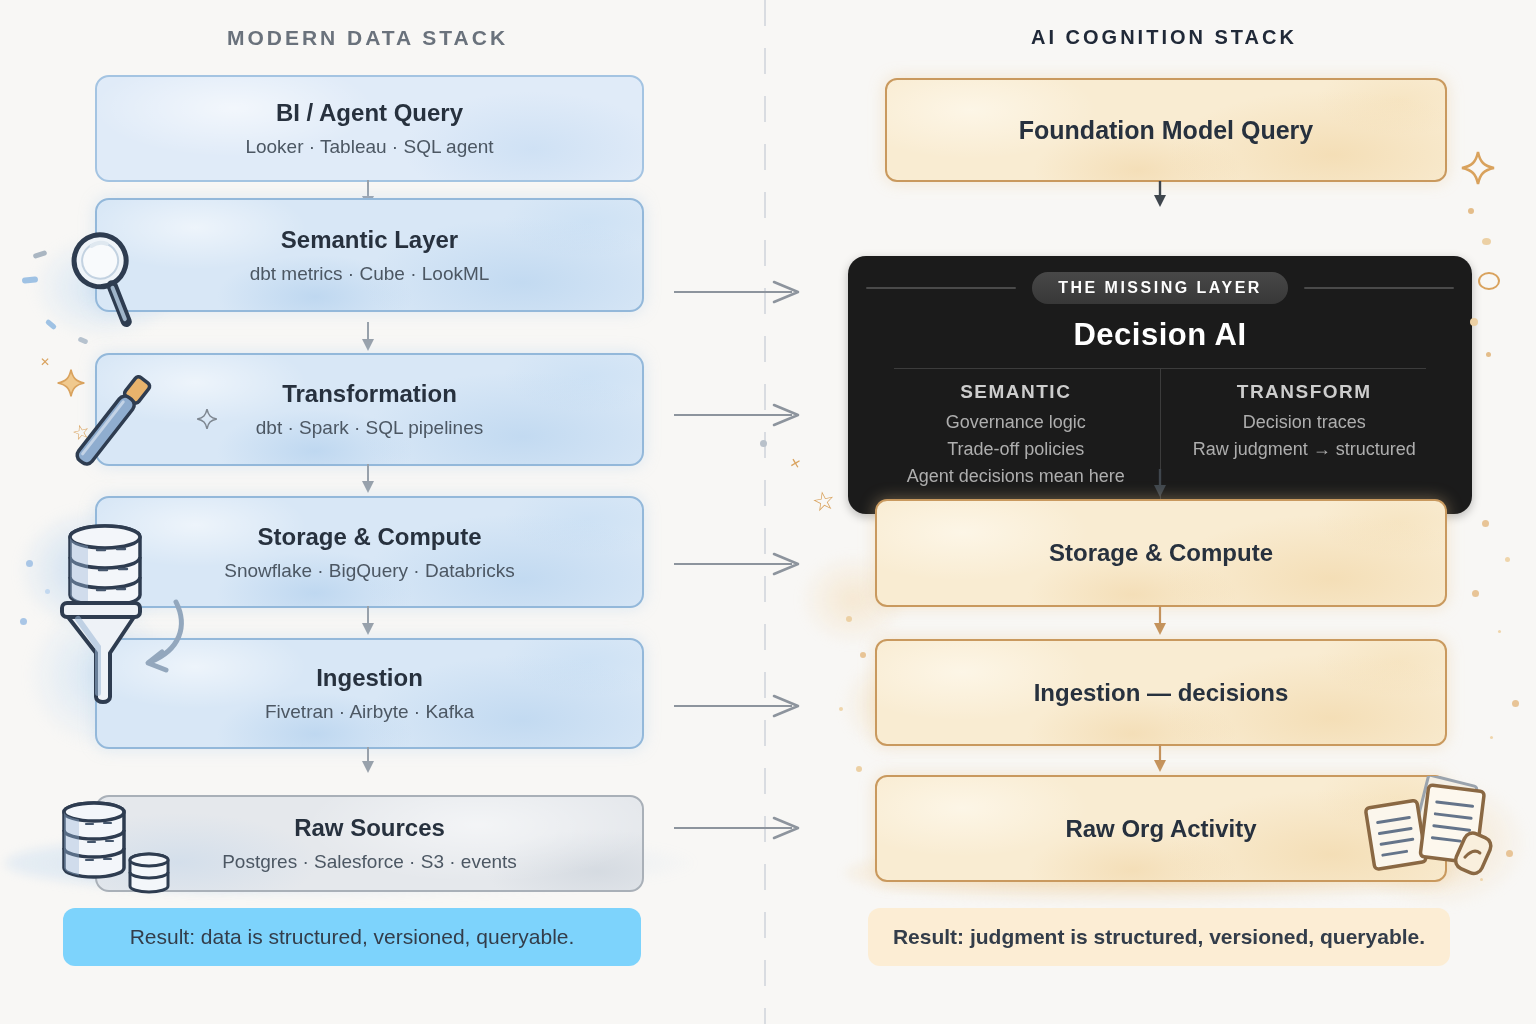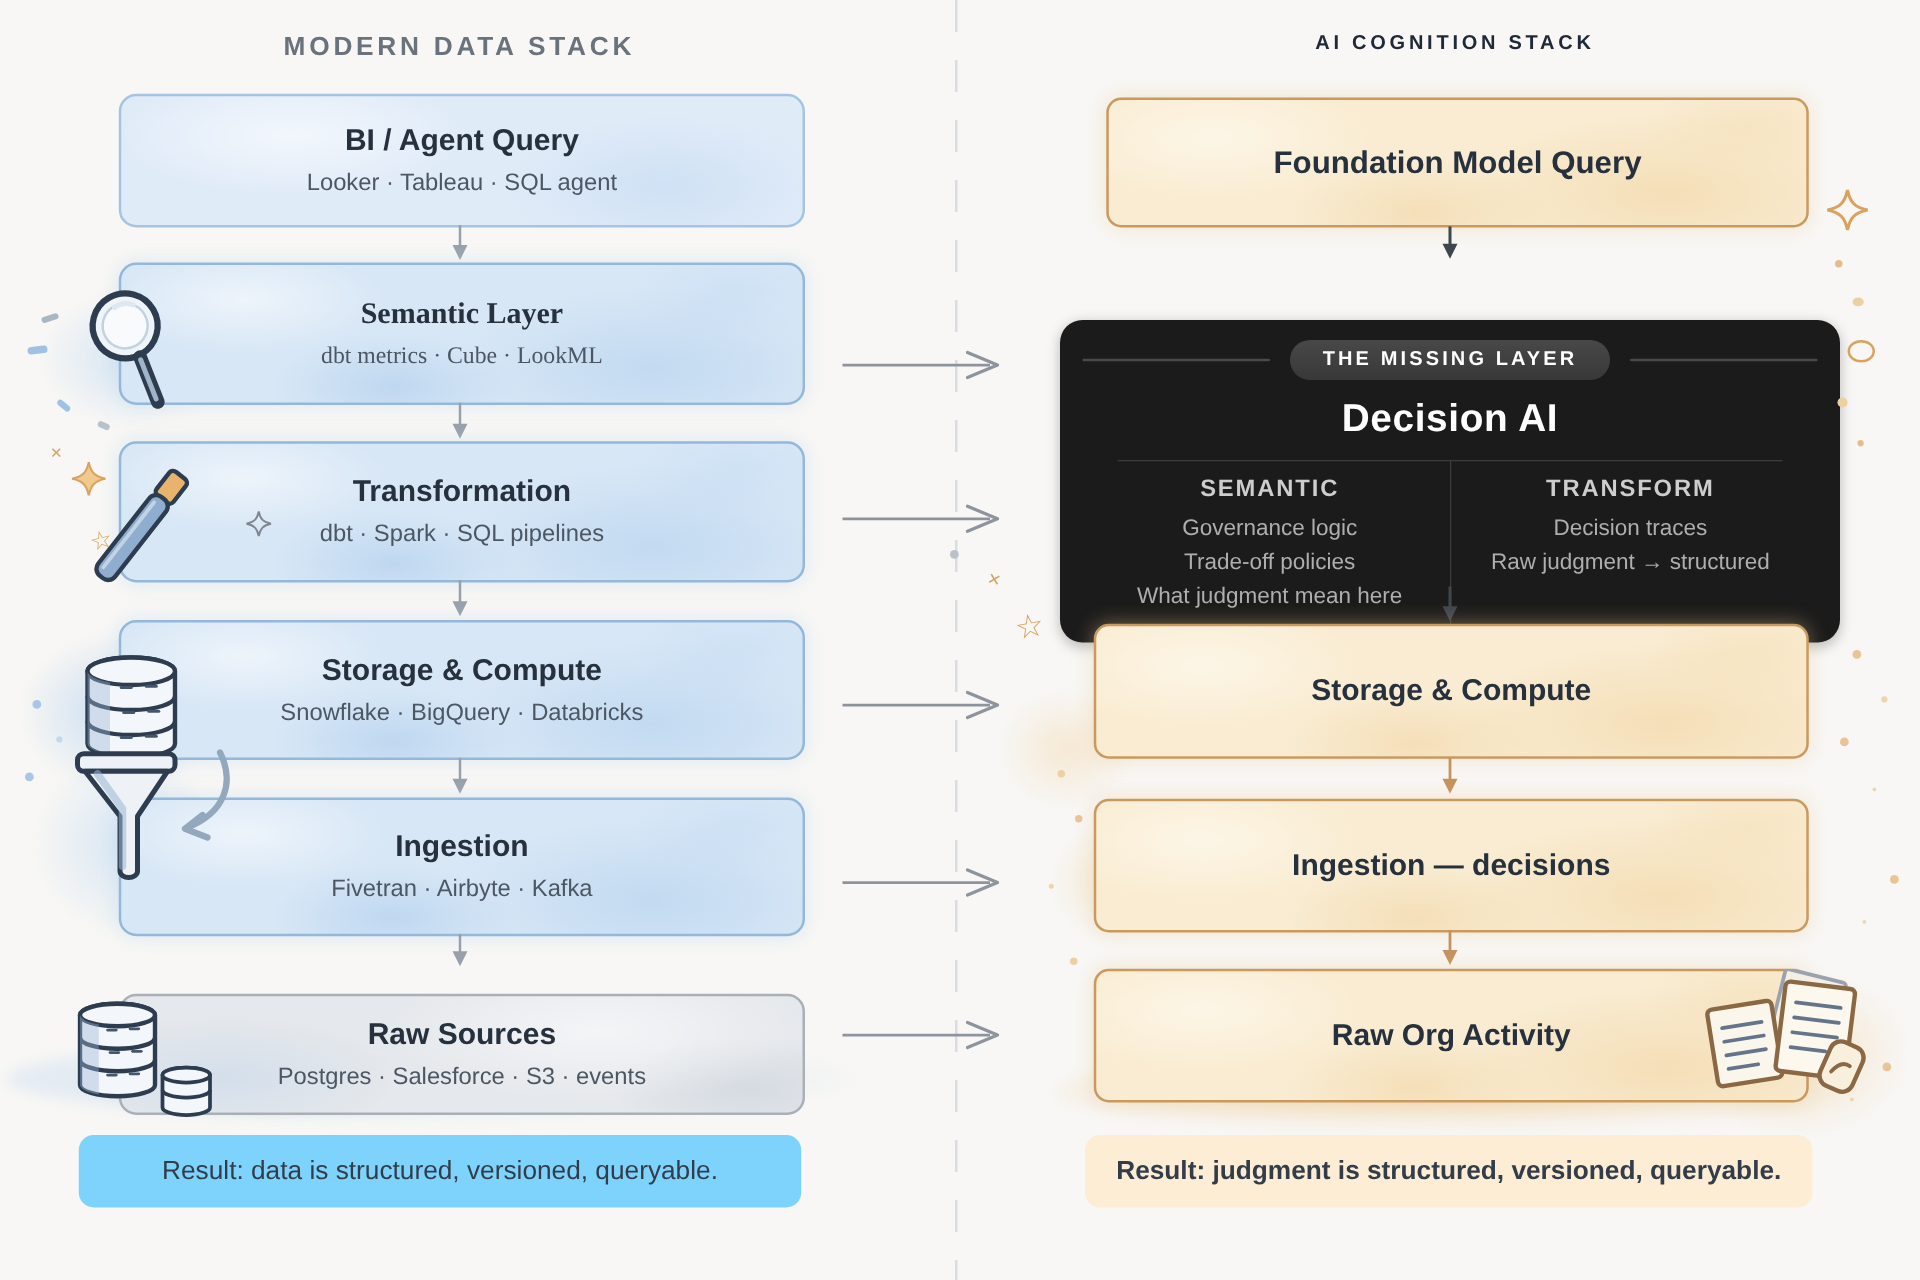--- a/index.html
+++ b/index.html
@@ -112,21 +112,21 @@
   <div class="box blue-light" style="left:95px;top:75px;width:545px;height:103px;">
     <div class="bt">BI / Agent Query</div>
     <div class="bs">Looker · Tableau · SQL agent</div>
   </div>
 
   <svg class="va" style="left:360px;top:180px;" width="16" height="29">
     <line x1="8" y1="0" x2="8" y2="18" stroke="#98a1ab" stroke-width="2"></line>
     <path d="M2,16 L8,28 L14,16 Z" fill="#98a1ab"></path>
   </svg>
 
-  <div class="box blue" style="left:95px;top:210px;width:545px;height:110px;font-family:Liberation Serif, serif;">
+  <div class="box blue" style="left:95px;top:198px;width:545px;height:110px;">
     <div class="bt">Semantic Layer</div>
     <div class="bs">dbt metrics · Cube · LookML</div>
   </div>
 
   <svg class="va" style="left:360px;top:322px;" width="16" height="30">
     <line x1="8" y1="0" x2="8" y2="19" stroke="#98a1ab" stroke-width="2"></line>
     <path d="M2,17 L8,29 L14,17 Z" fill="#98a1ab"></path>
   </svg>
 
   <div class="box blue" style="left:95px;top:353px;width:545px;height:109px;">
@@ -180,21 +180,21 @@
   </svg>
   <svg class="va" style="left:672px;top:692px;" width="148" height="28">
     <line x1="2" y1="14" x2="120" y2="14" stroke="#8d949d" stroke-width="2.2"></line>
     <polyline points="102,4 126,14 102,24" fill="none" stroke="#8d949d" stroke-width="2.6" stroke-linecap="round" stroke-linejoin="round"></polyline>
   </svg>
   <svg class="va" style="left:672px;top:814px;" width="148" height="28">
     <line x1="2" y1="14" x2="120" y2="14" stroke="#8d949d" stroke-width="2.2"></line>
     <polyline points="102,4 126,14 102,24" fill="none" stroke="#8d949d" stroke-width="2.6" stroke-linecap="round" stroke-linejoin="round"></polyline>
   </svg>
 
-  <div class="col-title" style="left:885px;top:26px;width:558px;color:#202938;font-size:16px;">AI COGNITION STACK</div>
+  <div class="col-title" style="left:885px;top:26px;width:558px;color:#202938;font-size:20px;">AI COGNITION STACK</div>
 
   <div class="box orange" style="left:885px;top:78px;width:558px;height:100px;">
     <div class="bt" style="font-size:25px;">Foundation Model Query</div>
   </div>
 
   <svg class="va" style="left:1152px;top:181px;" width="16" height="27">
     <line x1="8" y1="0" x2="8" y2="16" stroke="#3f464d" stroke-width="2.4"></line>
     <path d="M2,14 L8,26 L14,14 Z" fill="#3f464d"></path>
   </svg>
 
@@ -204,21 +204,21 @@
       <div class="ml-pill">THE MISSING LAYER</div>
       <div class="ml-sideline"></div>
     </div>
     <div class="ml-title">Decision AI</div>
     <div class="ml-divider"></div>
     <div class="ml-cols">
       <div class="ml-col">
         <div class="ml-colhead">SEMANTIC</div>
         <div class="ml-item">Governance logic</div>
         <div class="ml-item">Trade-off policies</div>
-        <div class="ml-item">What judgment mean here</div>
+        <div class="ml-item">Agent decisions mean here</div>
       </div>
       <div class="ml-col">
         <div class="ml-colhead">TRANSFORM</div>
         <div class="ml-item">Decision traces</div>
         <div class="ml-item">Raw judgment → structured</div>
       </div>
     </div>
   </div>
 
   <svg class="va" style="left:1152px;top:469px;" width="16" height="29">

